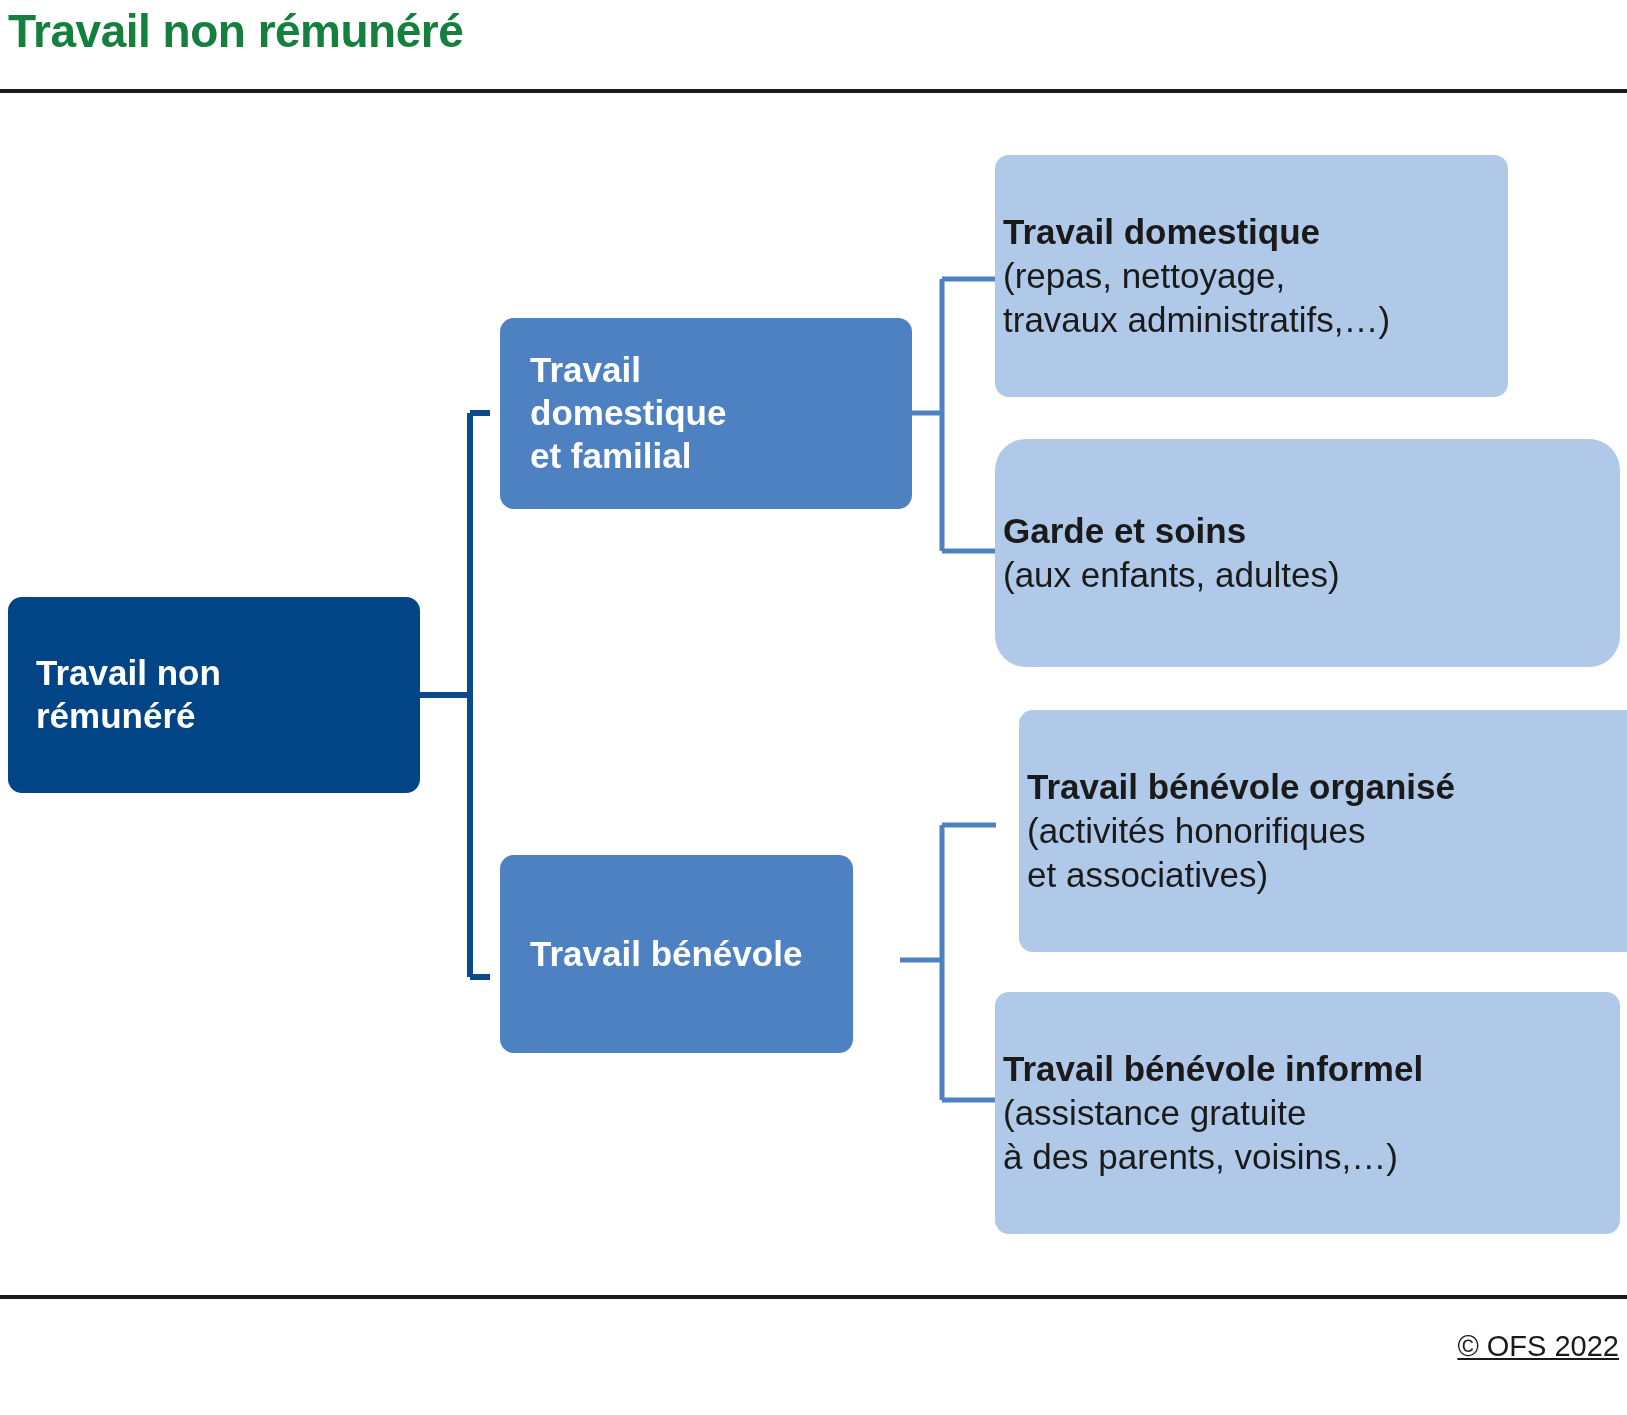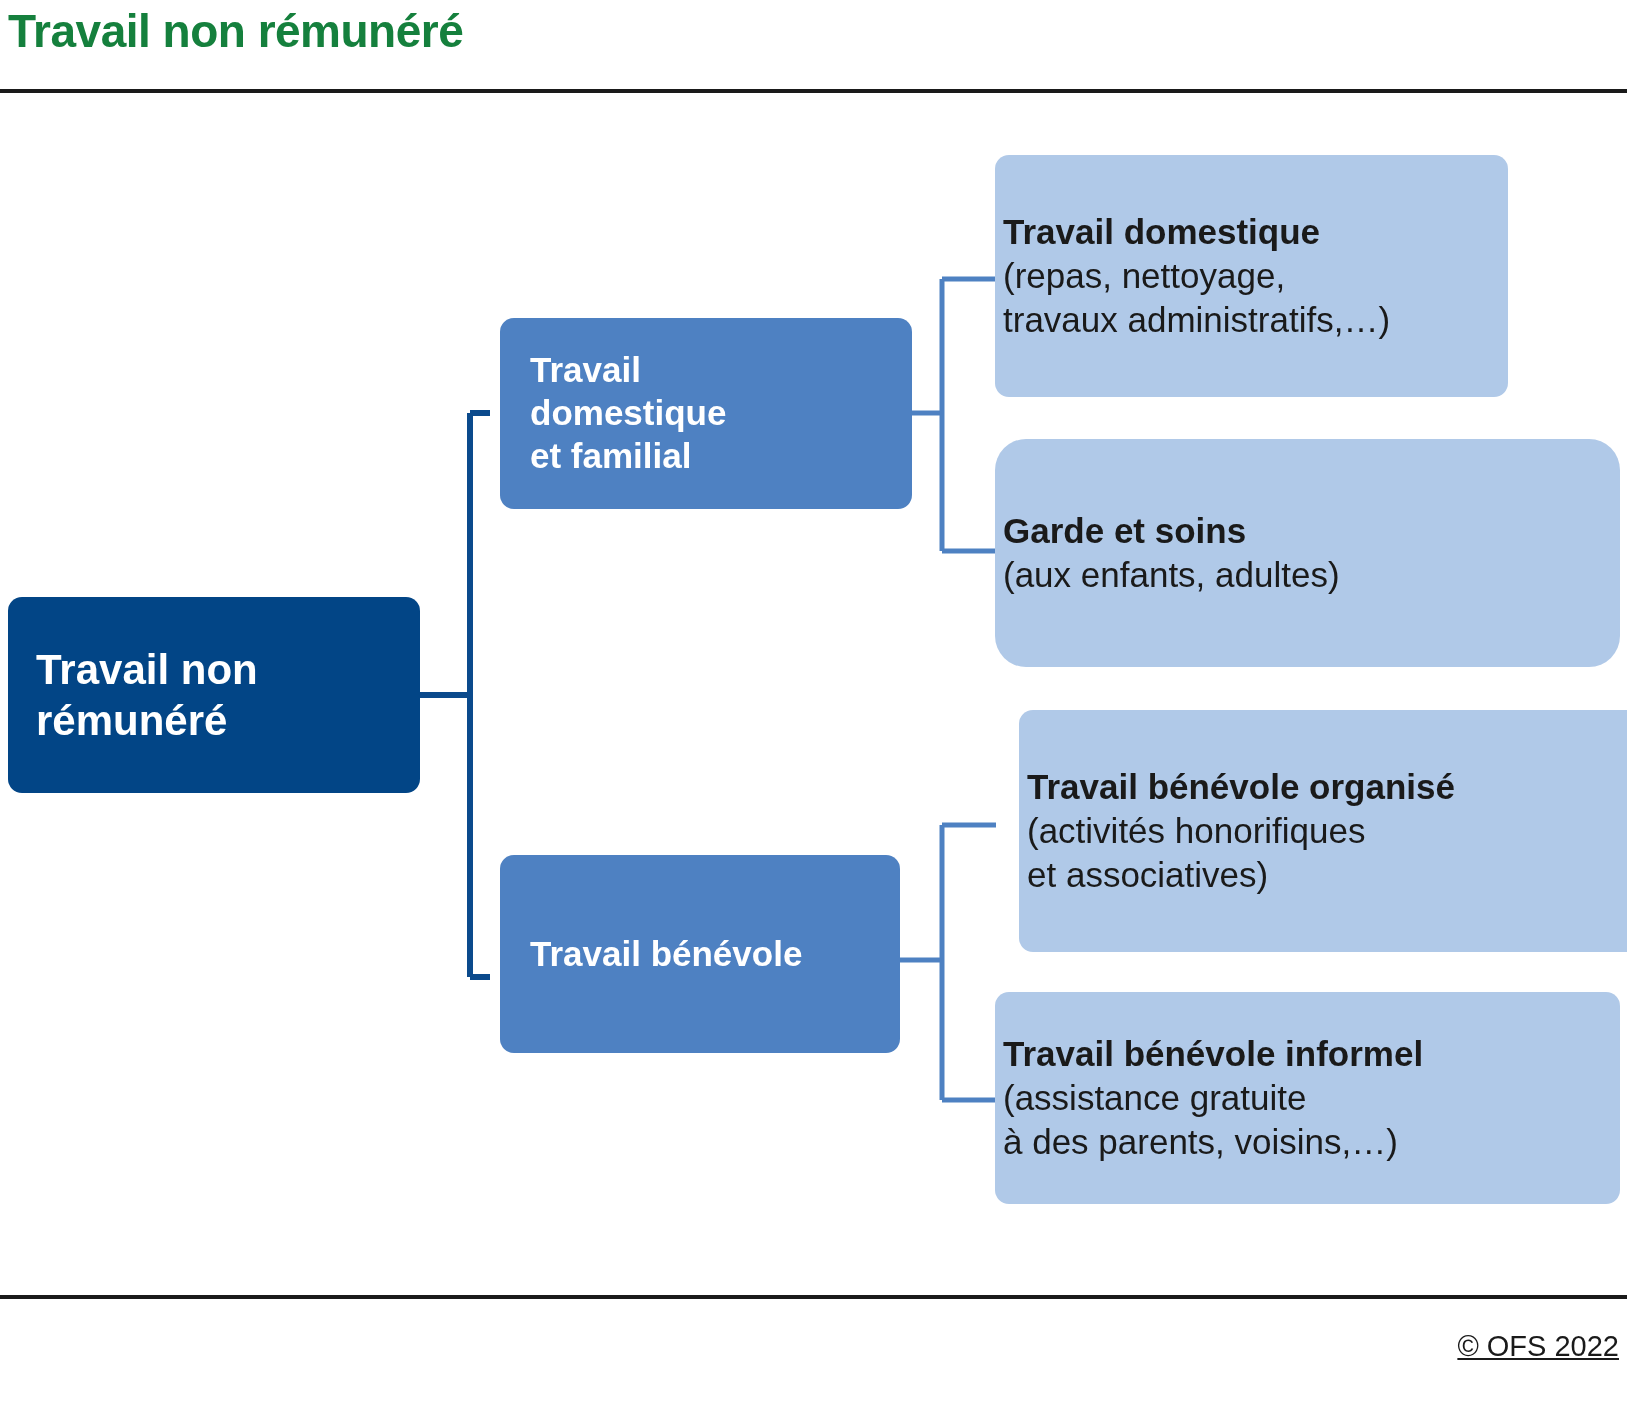--- a/index.html
+++ b/index.html
@@ -80,21 +80,21 @@
     display: flex;
     flex-direction: column;
     justify-content: center;
   }
 
   
   .node-root {
     background: #024586;
     color: #ffffff;
     font-weight: bold;
-    font-size: 42px;
+    font-size: 35px;
     line-height: 1.22;
     padding: 0 28px;
   }
   
   .node-mid {
     background: #4e81c2;
     color: #ffffff;
     font-weight: bold;
     font-size: 35px;
     line-height: 1.22;
@@ -159,42 +159,42 @@
     <div class="node-line">Travail non</div>
     <div class="node-line">rémunéré</div>
   </div>
 
   <div class="node node-mid" style="left:488px; top:223px; width:412px; height:191px;">
     <div class="node-line">Travail</div>
     <div class="node-line">domestique</div>
     <div class="node-line">et familial</div>
   </div>
 
-  <div class="node node-mid" style="left:488px; top:760px; width:400px; height:198px;">
+  <div class="node node-mid" style="left:488px; top:760px; width:353px; height:198px;">
     <div class="node-line">Travail bénévole</div>
   </div>
 
   <div class="node node-leaf" style="left:995px; top:60px; width:513px; height:242px;">
     <div class="leaf-title">Travail domestique</div>
     <div class="leaf-sub">(repas, nettoyage,</div>
     <div class="leaf-sub">travaux administratifs,…)</div>
   </div>
 
   <div class="node node-leaf" style="left:995px; top:344px; width:625px; height:228px;border-radius:31px;">
     <div class="leaf-title">Garde et soins</div>
     <div class="leaf-sub">(aux enfants, adultes)</div>
   </div>
 
   <div class="node node-leaf" style="left:995px; top:615px; width:625px; height:242px;margin-left:24px;">
     <div class="leaf-title">Travail bénévole organisé</div>
     <div class="leaf-sub">(activités honorifiques</div>
     <div class="leaf-sub">et associatives)</div>
   </div>
 
-  <div class="node node-leaf" style="left:995px; top:897px; width:625px; height:212px;">
+  <div class="node node-leaf" style="left:995px; top:897px; width:625px; height:242px;">
     <div class="leaf-title">Travail bénévole informel</div>
     <div class="leaf-sub">(assistance gratuite</div>
     <div class="leaf-sub">à des parents, voisins,…)</div>
   </div>
 
 </div>
 
 <div id="footer-rule"></div>
 <div id="copyright">© OFS 2022</div>
 

